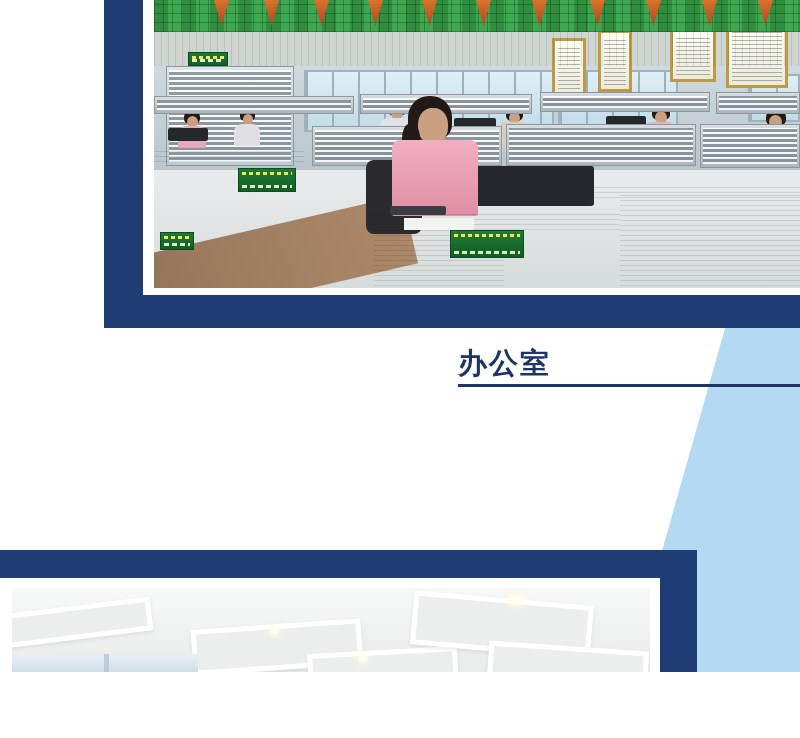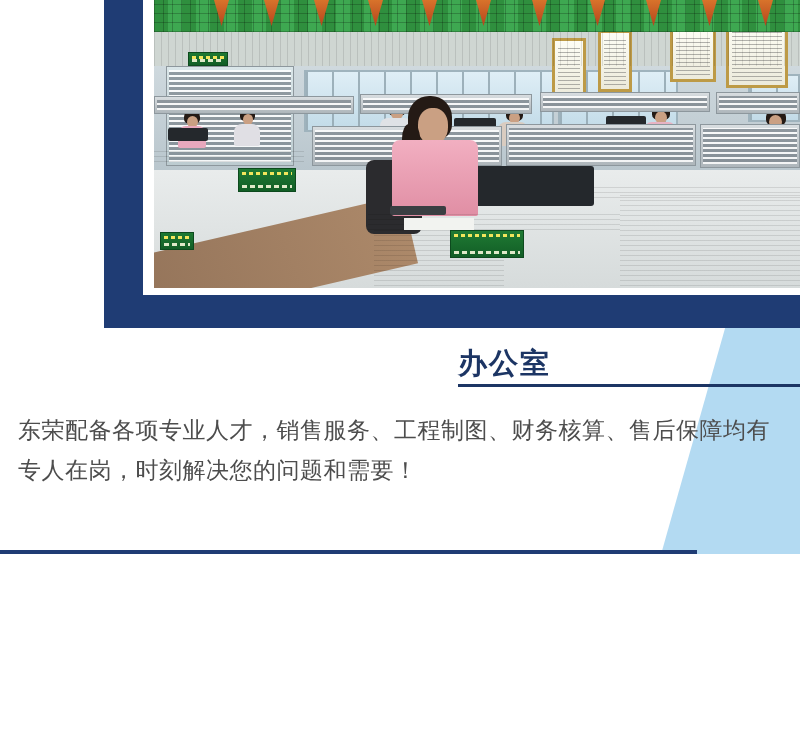--- a/index.html
+++ b/index.html
@@ -8,21 +8,21 @@
     padding: 0;
     background: #ffffff;
   }
   body {
     font-family: "Liberation Sans", "DejaVu Sans", sans-serif;
   }
 
   #page {
     position: relative;
     width: 800px;
-    height: 554px;
+    height: 672px;
     overflow: hidden;
     background: #ffffff;
   }
 
   
   .accent-ribbon {
     position: absolute;
     left: 640px;
     top: 328px;
     width: 160px;
@@ -406,21 +406,20 @@
       <div class="greensign" style="left:34px;top:52px;width:40px;height:14px;"></div>
       <div class="greensign" style="left:6px;top:232px;width:34px;height:18px;"></div>
 
       <div class="monitor" style="left:236px;top:206px;width:56px;height:9px;background:#3a3e42;"></div>
     </div>
   </div>
 
   <div class="caption-area">
     <div class="section-title">办公室</div>
     <div class="title-rule"></div>
-    <div class="body-copy">东荣配备各项专业人才，销售服务、工程制图、财务核算、售后保障均有专人在岗，时刻解决您的问题和需要！</div>
   </div>
 
   <div class="bottom-panel"></div>
   <div class="bottom-photo-frame"></div>
 
   <div class="bottom-photo">
     <div class="bscene">
 
       <div class="bceiling"></div>
 

